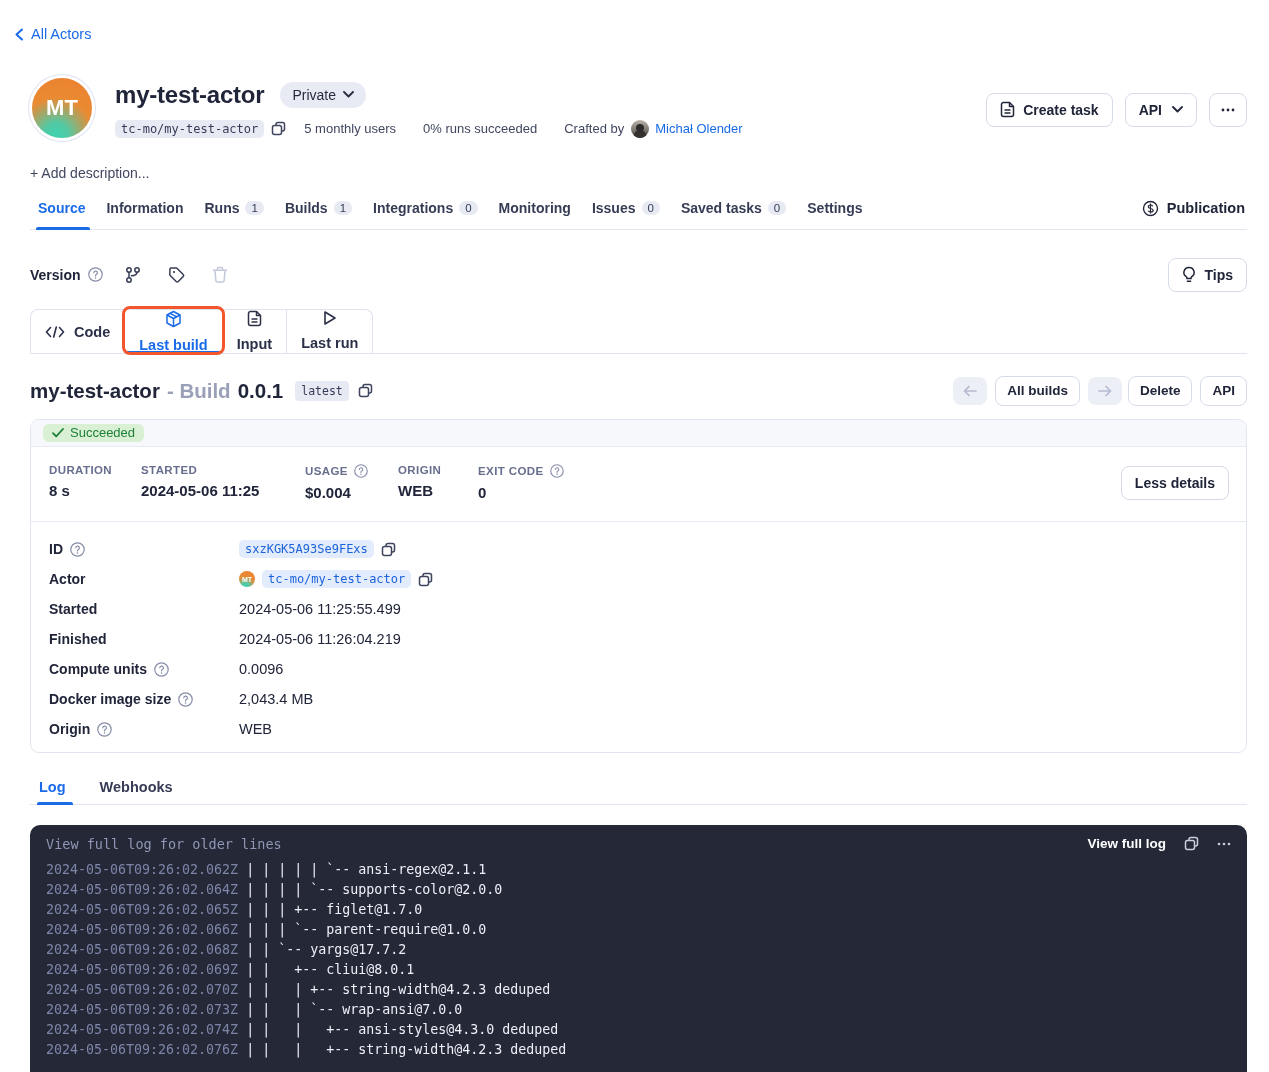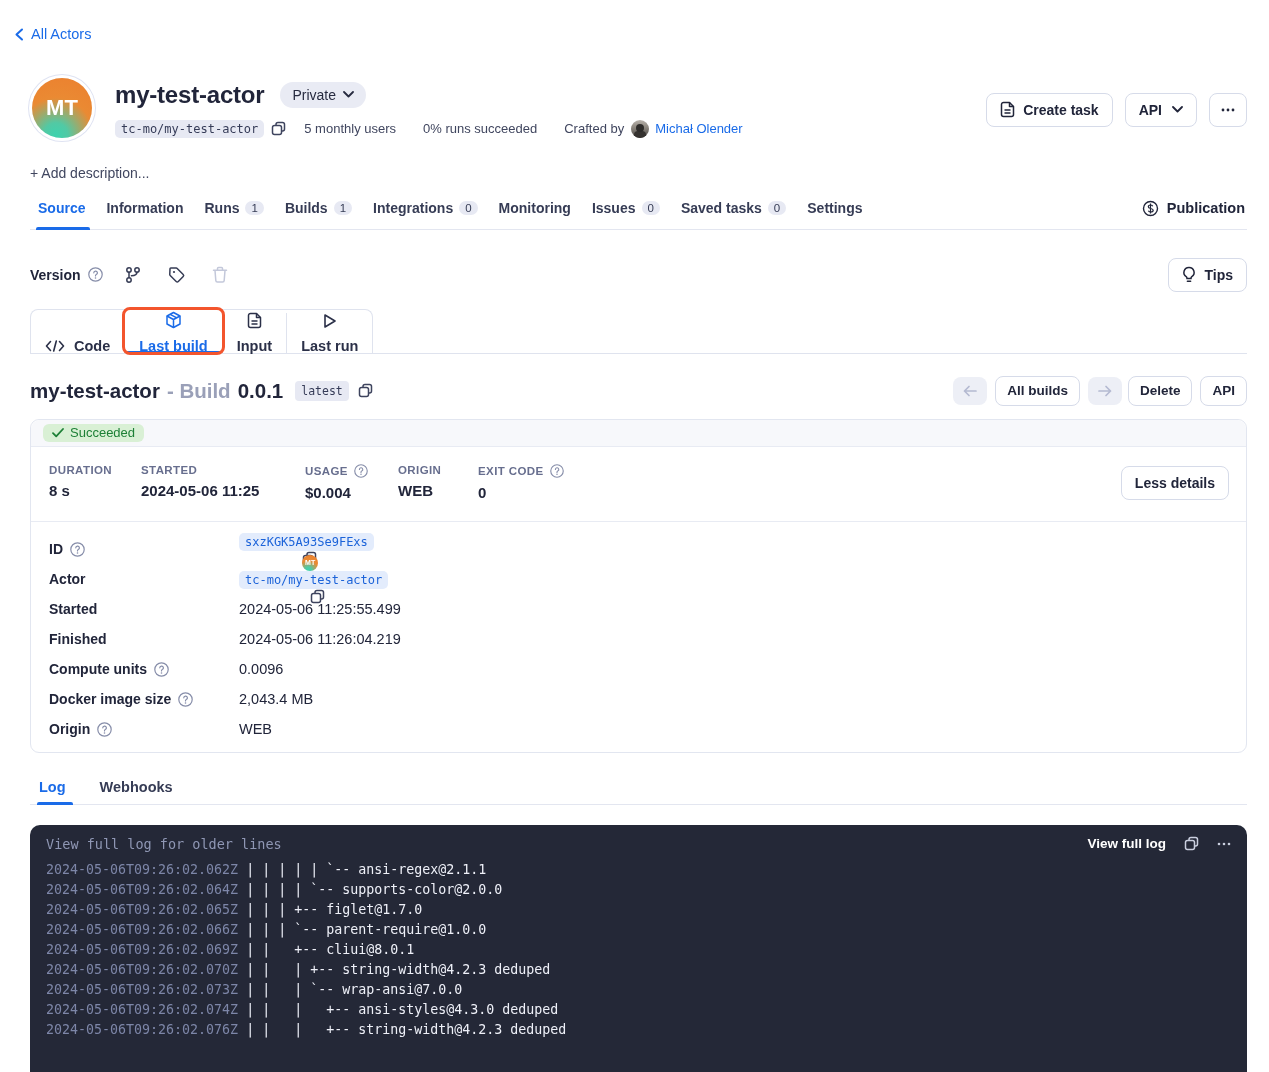--- a/index.html
+++ b/index.html
@@ -52,21 +52,21 @@
   .select { width: 240px; height: 38px; border: 1px solid #d6dbe9; border-radius: 8px; display: flex; align-items: center; margin-left: 9px; cursor: pointer; background: #fff; }
   .select-value { flex: 1; padding-left: 14px; font-size: 14px; color: #21253a; }
   .select-chev { width: 37px; height: 100%; border-left: 1px solid #d6dbe9; display: flex; align-items: center; justify-content: center; color: #3e445e; }
   .icon-btn { background: none; border: none; cursor: pointer; padding: 0; color: #363c55; display: inline-flex; }
   .icon-btn.disabled { color: #c3c8da; }
   .ml26 { margin-left: 26px; }
   .tips-btn { margin-left: auto; }
 
   
   .subtabs-row { display: flex; margin-top: 15px; border-bottom: 1px solid #dfe3ee; height: 45px; }
-  .subtab-group { display: inline-flex; border: 1px solid #dfe3ee; border-bottom: none; border-radius: 8px 8px 0 0; height: 45px; align-items: flex-end; }
+  .subtab-group { display: inline-flex; border: 1px solid #dfe3ee; border-bottom: none; border-radius: 8px 8px 0 0; height: 45px; }
   .subtab { display: inline-flex; align-items: center; gap: 9px; padding: 0 14px; font-size: 14.5px; font-weight: 600; color: #2b3048; cursor: pointer; position: relative; }
   .subtab + .subtab { border-left: 1px solid #dfe3ee; flex-direction: column; }
   .subtab.active { color: var(--accent); }
   .subtab.active::after { content: ''; position: absolute; left: 1px; right: 1px; bottom: 0; height: 3px; background: var(--accent); }
   .subtab.highlighted::before { content: ''; position: absolute; inset: -4px -3px -1px -3px; border: 3px solid var(--highlight); border-radius: 8px; pointer-events: none; z-index: 2; }
 
   
   .build-header { display: flex; align-items: center; margin-top: 22px; }
   .build-title { font-size: 20.5px; font-weight: 700; color: #21253a; display: flex; align-items: center; gap: 7px; }
   .build-title .sep { color: #9aa0b8; }
@@ -81,21 +81,21 @@
   .success-badge { display: inline-flex; align-items: center; gap: 6px; background: var(--success-bg); color: var(--success-text); font-size: 13px; font-weight: 500; border-radius: 6px; padding: 1px 9px 2px; }
   .stats-row { display: flex; padding: 17px 18px 20px; border-bottom: 1px solid #e8ebf3; position: relative; }
   .stat { display: flex; flex-direction: column; gap: 6px; }
   .stat-label { font-size: 11.5px; font-weight: 700; color: #676e8e; letter-spacing: 0.4px; display: flex; align-items: center; gap: 6px; }
   .stat-value { font-size: 15px; font-weight: 700; color: #21253a; }
   .w1 { width: 92px; } .w2 { width: 164px; } .w3 { width: 93px; } .w4 { width: 80px; }
   .less-details { position: absolute; right: 17px; top: 19px; }
   .details { padding: 12px 18px 8px; }
   .detail-row { display: flex; align-items: center; height: 30px; }
   .detail-label { width: 190px; font-weight: 700; font-size: 14px; color: #21253a; display: flex; align-items: center; gap: 7px; }
-  .detail-value { font-size: 14.5px; color: #21253a; display: flex; align-items: center; flex-direction: column; }
+  .detail-value { font-size: 14.5px; color: #21253a; display: flex; align-items: center; }
   .id-badge { font-family: "DejaVu Sans Mono", monospace; font-size: 12px; background: #e3ecfc; color: #1c63d9; border-radius: 5px; padding: 2px 6px; }
   .mini-avatar { width: 16px; height: 16px; border-radius: 50%; background: radial-gradient(circle at 40% 95%, #3fd2ae 0%, #52c9a4 18%, #ea8a33 55%, #ec7f2e 100%); color: #fff; font-size: 7px; font-weight: 700; display: inline-flex; align-items: center; justify-content: center; margin-right: 7px; }
 
   
   .log-tabs-row { display: flex; gap: 32px; margin-top: 20px; border-bottom: 1px solid #e3e6f0; padding-left: 8px; }
   .log-tab { padding: 6px 1px 9px; font-size: 14.5px; font-weight: 600; color: #363c55; position: relative; cursor: pointer; }
   .log-tab.active { color: var(--accent); }
   .log-tab.active::after { content: ''; position: absolute; left: -1px; right: -6px; bottom: -1px; height: 3px; background: var(--accent); border-radius: 2px 2px 0 0; }
 
   
@@ -496,20 +496,21 @@
               <circle cx="12" cy="2" r="1.3"></circle>
             </svg>
           </span>
       </span>
     </div>
     <div class="log-lines">
       <div class="log-line"><span class="ts">2024-05-06T09:26:02.062Z</span><span class="msg"> | | | | | `-- ansi-regex@2.1.1</span></div>
       <div class="log-line"><span class="ts">2024-05-06T09:26:02.064Z</span><span class="msg"> | | | | `-- supports-color@2.0.0</span></div>
       <div class="log-line"><span class="ts">2024-05-06T09:26:02.065Z</span><span class="msg"> | | | +-- figlet@1.7.0</span></div>
       <div class="log-line"><span class="ts">2024-05-06T09:26:02.066Z</span><span class="msg"> | | | `-- parent-require@1.0.0</span></div>
+      <div class="log-line"><span class="ts">2024-05-06T09:26:02.068Z</span><span class="msg"> | | `-- yargs@17.7.2</span></div>
       <div class="log-line"><span class="ts">2024-05-06T09:26:02.069Z</span><span class="msg"> | |   +-- cliui@8.0.1</span></div>
       <div class="log-line"><span class="ts">2024-05-06T09:26:02.070Z</span><span class="msg"> | |   | +-- string-width@4.2.3 deduped</span></div>
       <div class="log-line"><span class="ts">2024-05-06T09:26:02.073Z</span><span class="msg"> | |   | `-- wrap-ansi@7.0.0</span></div>
       <div class="log-line"><span class="ts">2024-05-06T09:26:02.074Z</span><span class="msg"> | |   |   +-- ansi-styles@4.3.0 deduped</span></div>
       <div class="log-line"><span class="ts">2024-05-06T09:26:02.076Z</span><span class="msg"> | |   |   +-- string-width@4.2.3 deduped</span></div>
     </div>
   </div>
 
 </div>
 

